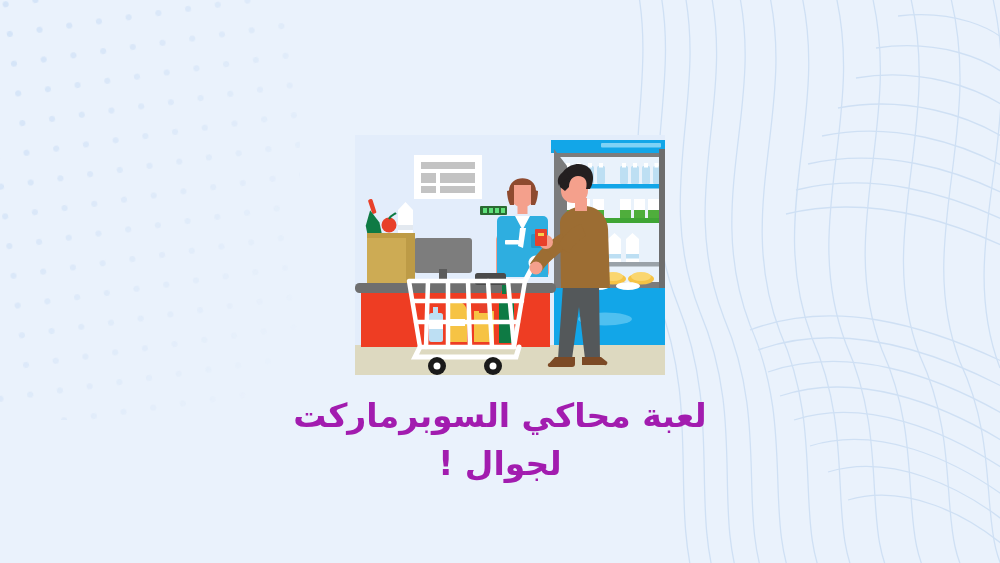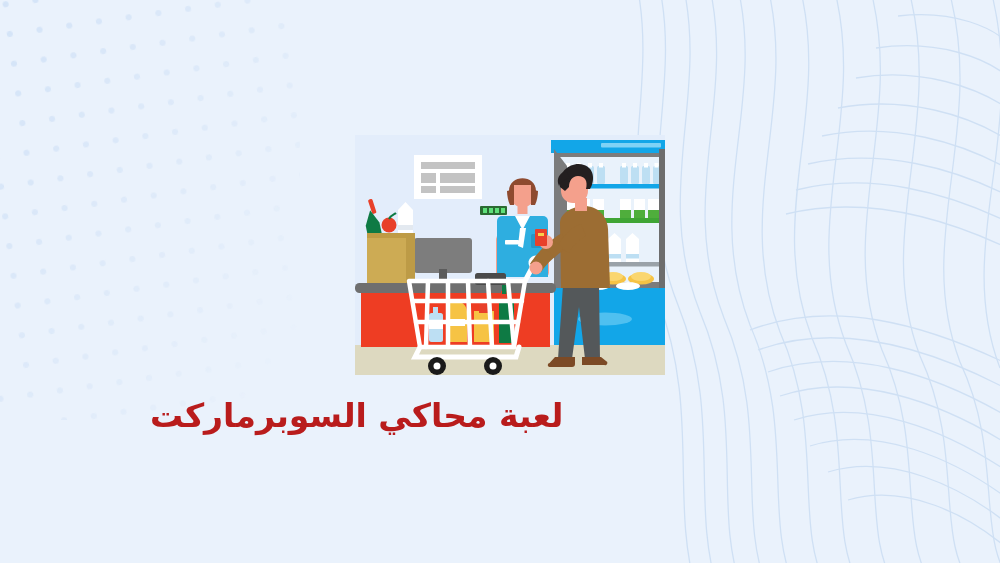--- a/index.html
+++ b/index.html
@@ -38,23 +38,23 @@
     left: 355px;
     top: 135px;
     width: 310px;
     height: 240px;
   }
   #headline {
     position: absolute;
     left: 150px;
     top: 392px;
     width: 700px;
-    text-align: left;
+    text-align: center;
     direction: rtl;
-    color: #b91c1c;
+    color: #a21caf;
     font-size: 33px;
     font-weight: bold;
     line-height: 1.45;
     letter-spacing: 0px;
     font-family: "DejaVu Sans", sans-serif;
   }
   #headline .ln {
     display: block;
   }
 </style>
@@ -346,15 +346,16 @@
       <rect x="412" y="72" width="54" height="64" rx="24" fill="#f4a08c"></rect>
 
       <path d="M410,104 C404,70 436,52 458,60 C482,68 478,96 470,108 L462,108 C466,92 460,82 446,82 C434,82 428,92 428,104 L420,112 Z" fill="#231f20"></path>
       <path d="M406,96 C404,84 412,74 422,72 L430,86 C420,88 412,92 408,102 Z" fill="#231f20"></path>
     </g>
 
   </svg>
 
   <div id="headline">
     <span class="ln">لعبة محاكي السوبرماركت</span>
+    <span class="ln">لجوال !</span>
   </div>
 
 </div>
 
 </body></html>

